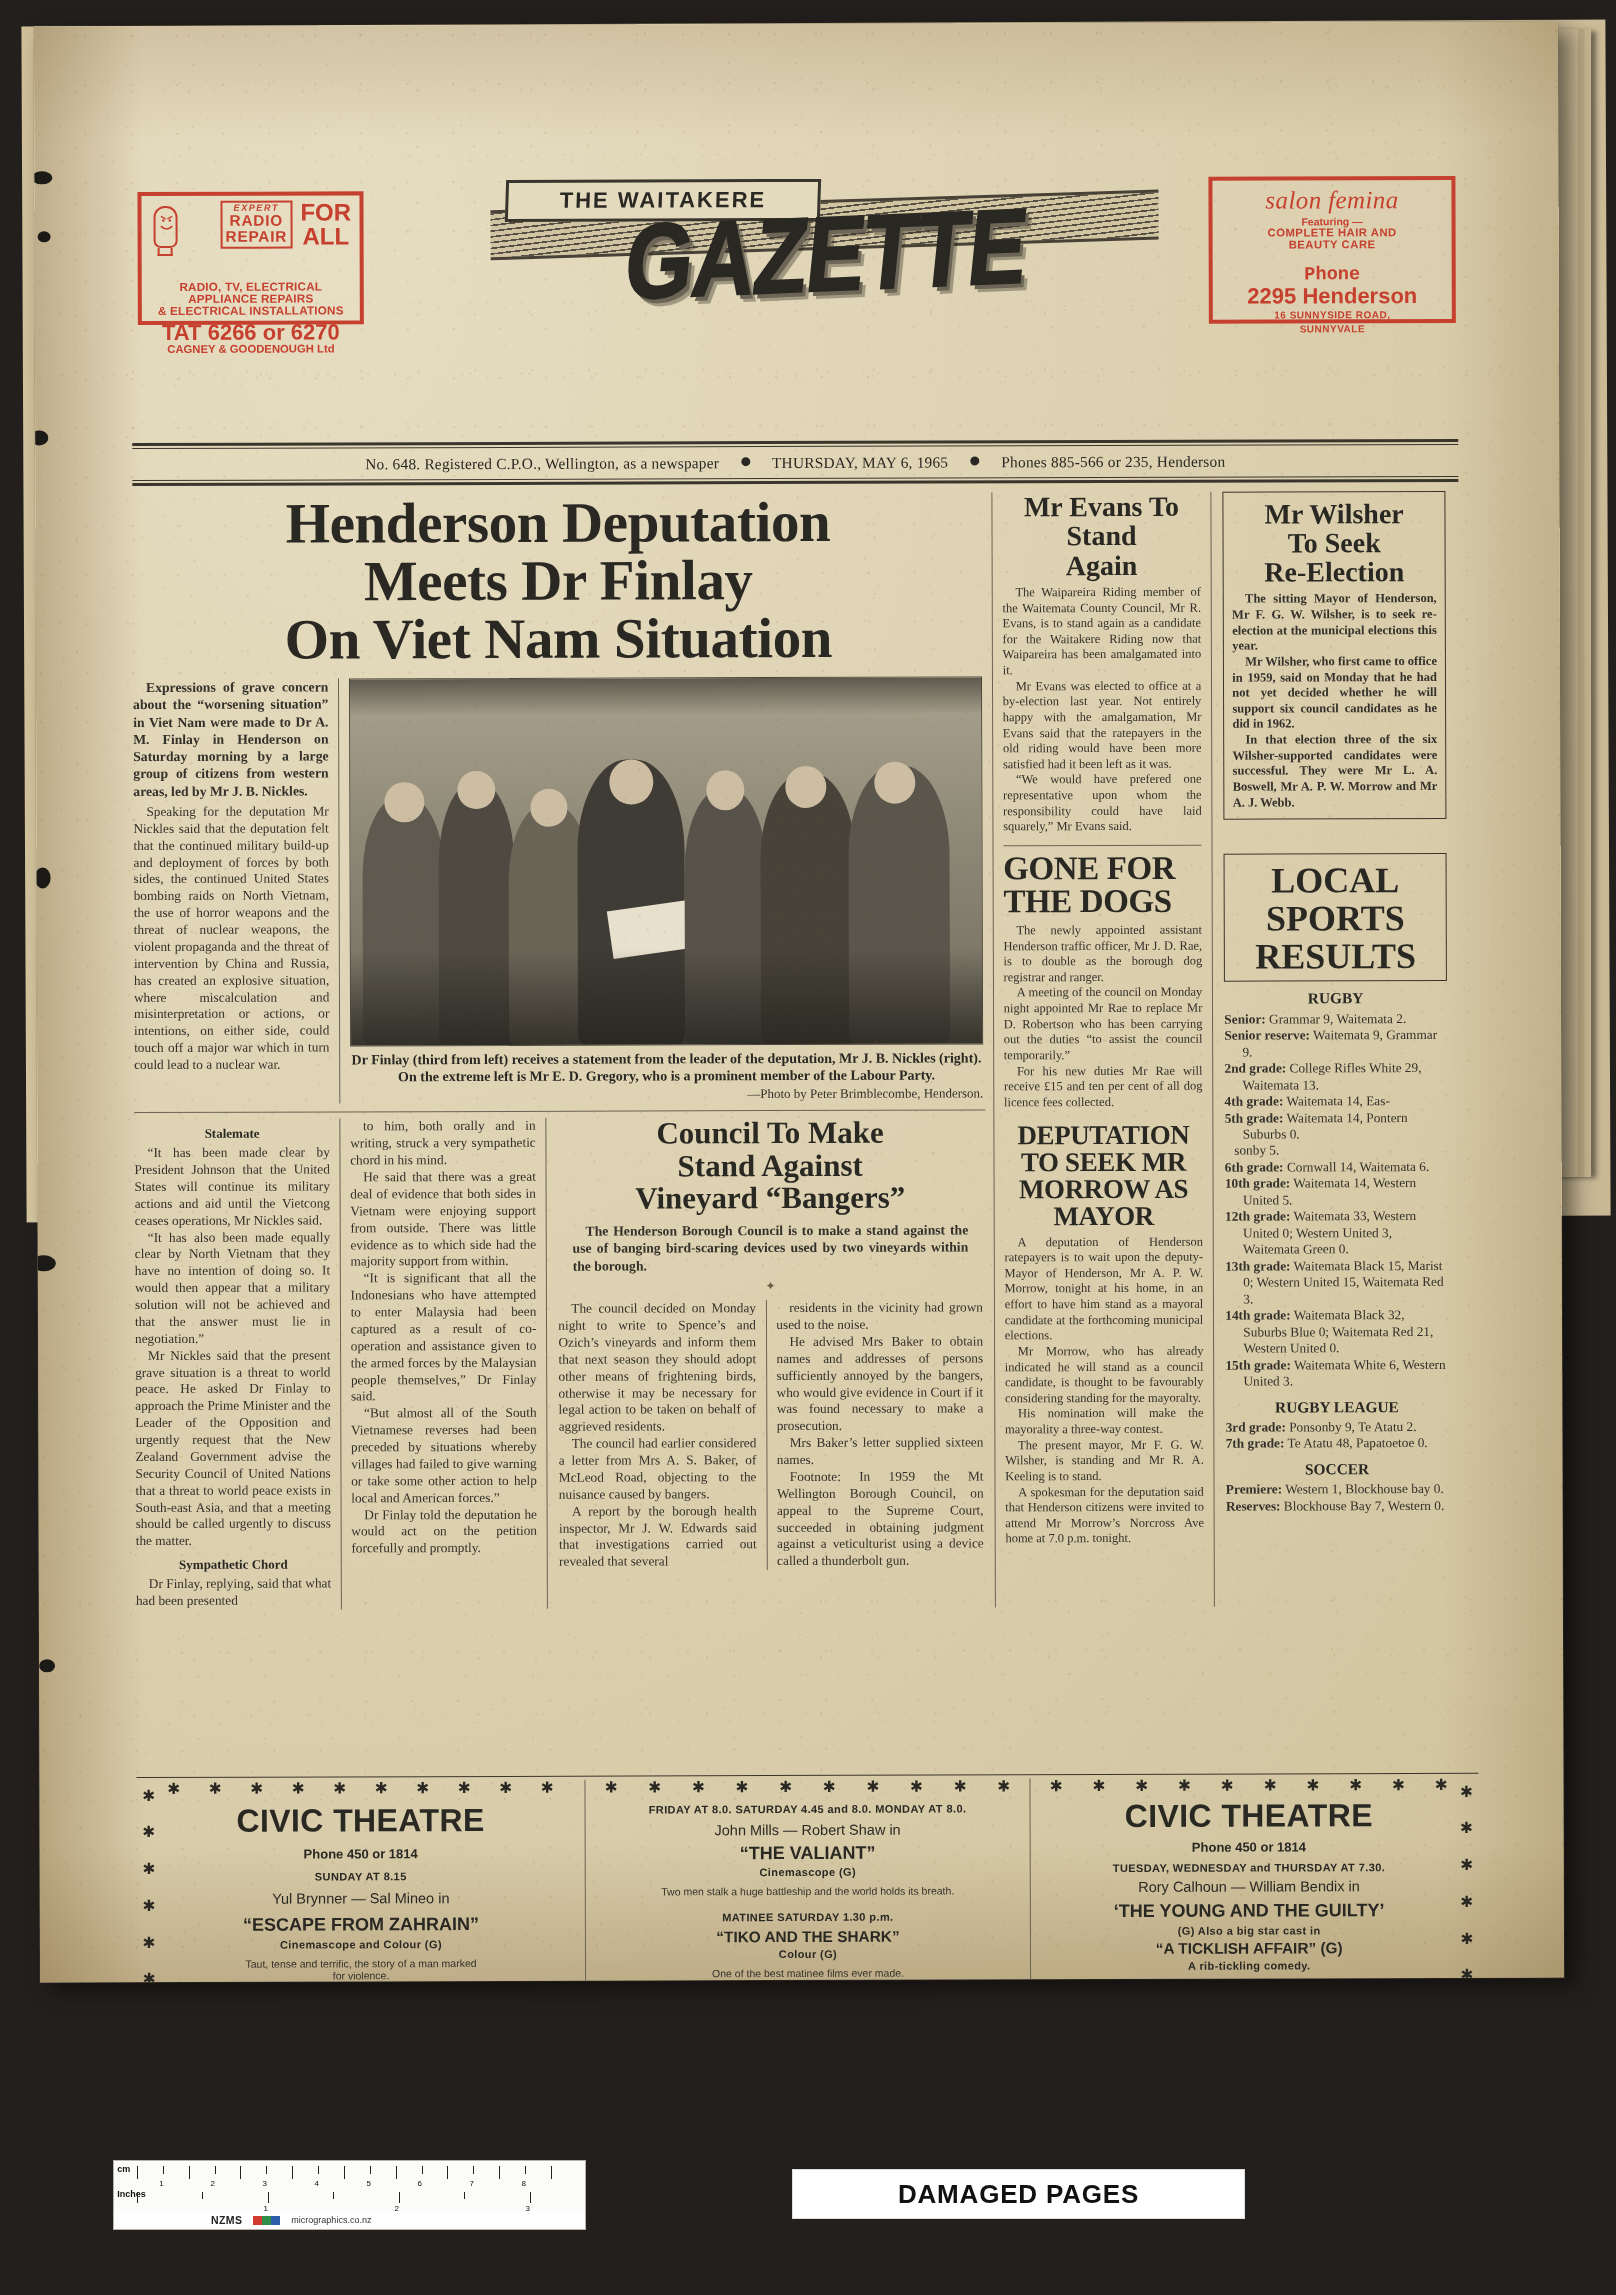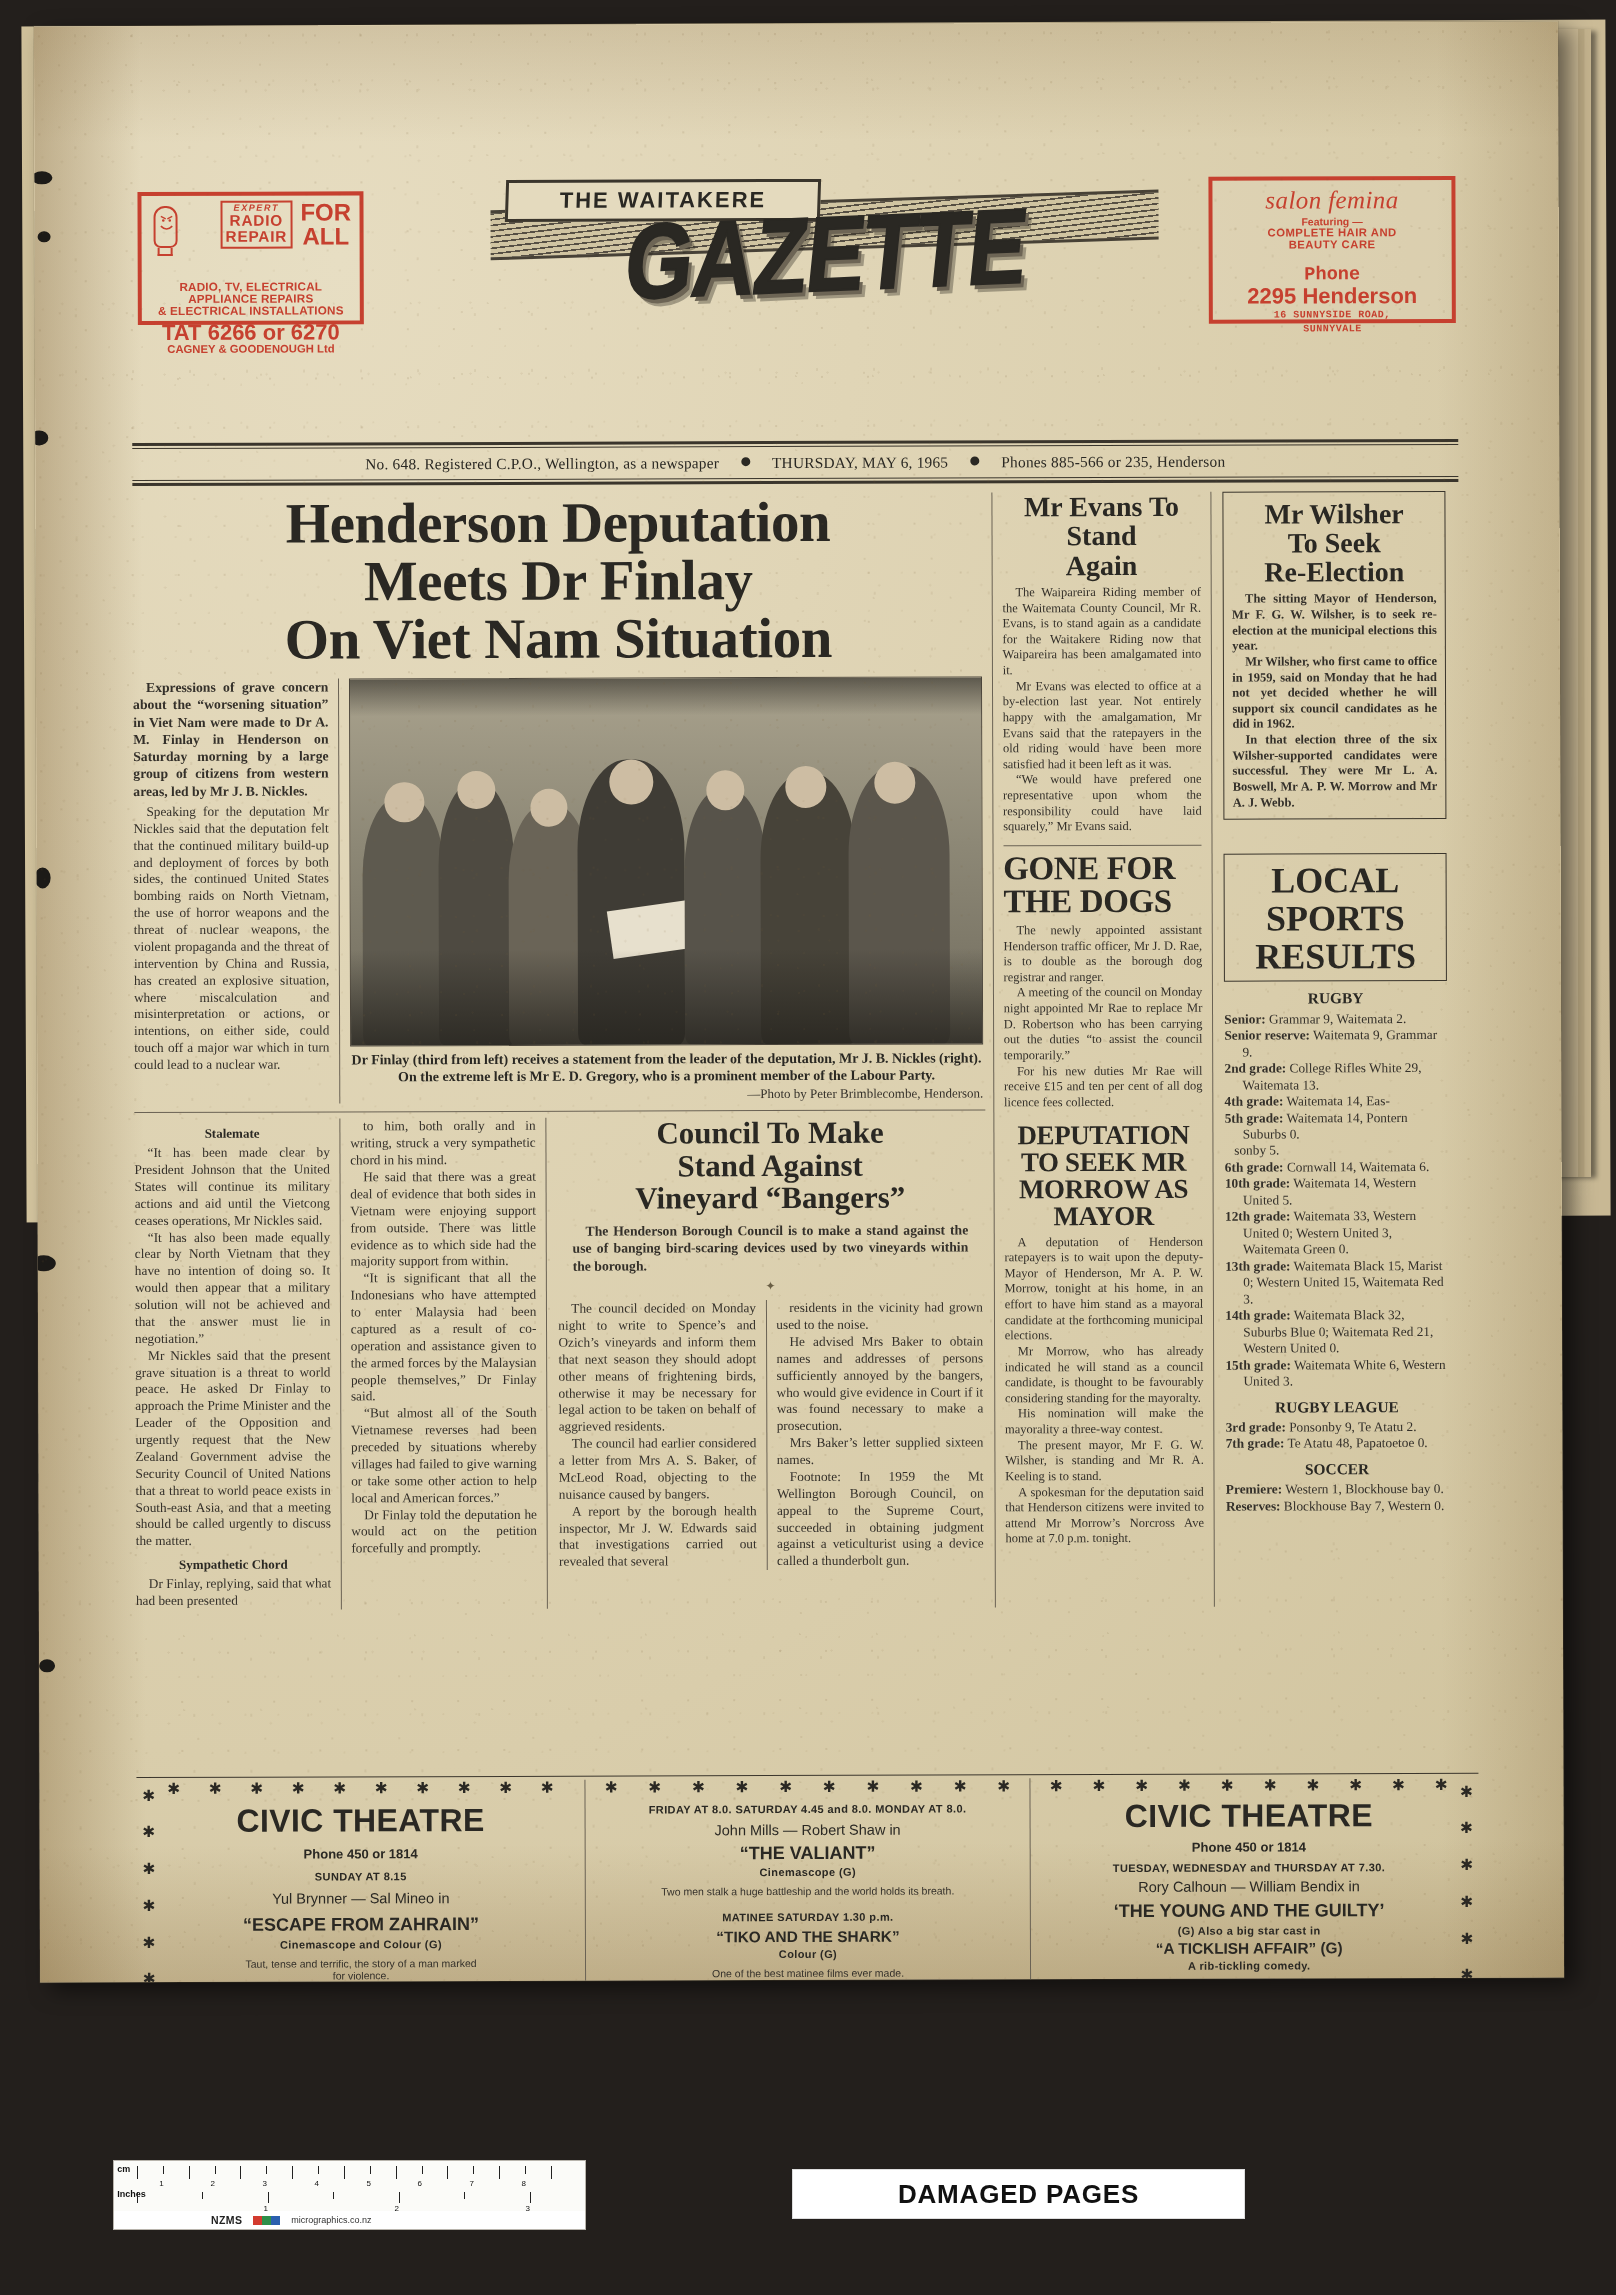--- a/index.html
+++ b/index.html
@@ -83,21 +83,21 @@
   .t-svc div{ white-space:nowrap; }
   .t-tat{ font-family:"Liberation Sans", sans-serif; font-weight:700; font-size:22px; margin-top:3.2px; }
   .t-cag{ font-family:"Liberation Sans", sans-serif; font-weight:700; font-size:11.3px; }
 
   #ad-salon { right:103px; top:91px; width:247px; height:147px; padding:7.3px 4.8px; }
   .t-salon{ font-family:"Liberation Serif", serif; font-style:italic; font-size:25px; letter-spacing:0.4px; }
   .t-feat{ font-family:"Liberation Sans", sans-serif; font-weight:700; font-size:10.5px; margin-top:2.4px; }
   .t-comp{ font-family:"Liberation Sans", sans-serif; font-weight:700; font-size:11.3px; letter-spacing:0.5px; }
   .t-phone{ font-family:Liberation Mono, monospace; font-weight:700; font-size:18.6px; margin-top:14px; }
   .t-num{ font-family:"Liberation Sans", sans-serif; font-weight:700; font-size:22px; }
-  .t-addr{ font-family:Liberation Mono, monospace; font-weight:700; font-size:10px; letter-spacing:0.5px; margin-top:3.2px; }
+  .t-addr{ font-family:Liberation Sans, sans-serif; font-weight:700; font-size:10px; letter-spacing:0.5px; margin-top:3.2px; }
 
   
   #logo { position:absolute; left:453px; top:81px; width:679px; height:162px; }
   #logo-the-w{
     position:absolute; left:18px; top:11.3px; width:315px; height:42px;
     border:3.2px solid #3a352c; background:#e4dabe;
     font-family:"Liberation Sans", sans-serif; font-weight:700;
     font-size:22px; letter-spacing:2px; color:#2a2823;
     display:flex; align-items:center; justify-content:center;
     transform:skewX(-2deg);

